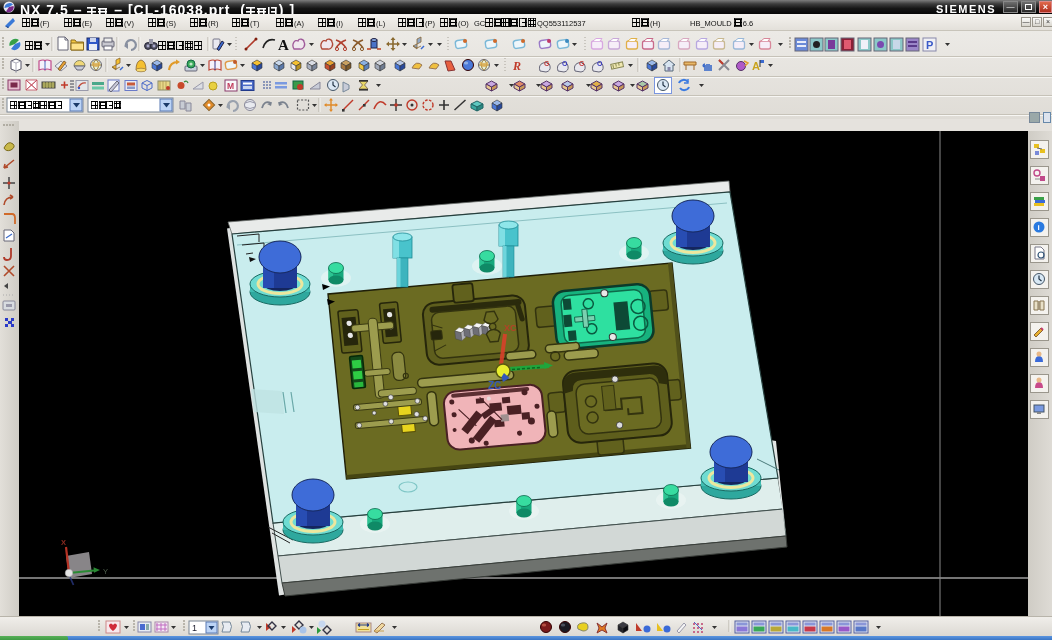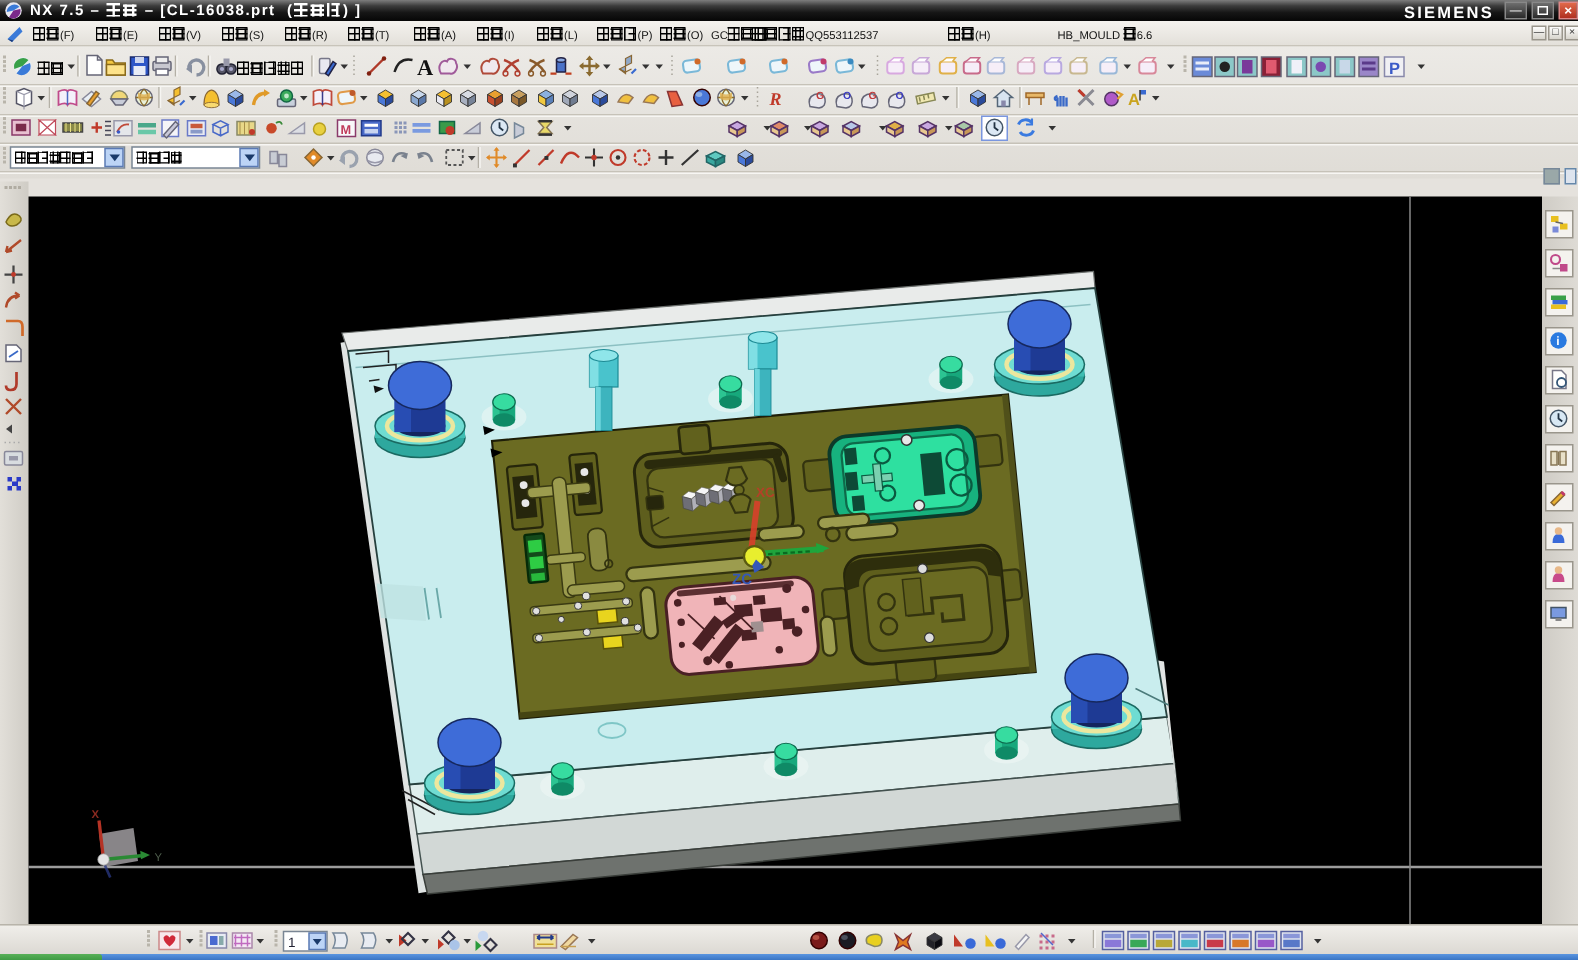--- a/index.html
+++ b/index.html
@@ -21,21 +21,21 @@
 
 .sm .cj{width:7px;height:8px;margin-right:0.5px}
 </style></head><body>
 <div id="root">
 <div class="abs" style="left:0;top:0;width:1052px;height:14px;background:linear-gradient(#7d7d7d,#3c3c3c 28%,#161616 60%,#060606)">
 <svg class="abs" style="left:3px;top:1px" width="12" height="12">
         <circle cx="6" cy="6" r="5.5" fill="#e8e8f0"></circle>
         <path d="M1.5 7 A5 5 0 0 1 10 3.5 L6 6Z" fill="#3a7ad8"></path>
         <path d="M10.5 5 A5 5 0 0 1 3 10.5 L6 6Z" fill="#7a2a8a"></path>
       </svg>
-<div class="abs wt" style="left:20px;top:2px;height:11px;color:#fff;font-weight:bold;font-size:10px;letter-spacing:1px;white-space:nowrap">NX&nbsp;7.5&nbsp;–&nbsp;<i class="cj c1"></i><i class="cj c2"></i>&nbsp;–&nbsp;[CL-16038.prt&nbsp;&nbsp;(<i class="cj c1"></i><i class="cj c2"></i><i class="cj c3"></i>)&nbsp;]</div>
+<div class="abs wt" style="left:20px;top:2px;height:11px;color:#fff;font-weight:bold;font-size:14px;letter-spacing:1px;white-space:nowrap">NX&nbsp;7.5&nbsp;–&nbsp;<i class="cj c1"></i><i class="cj c2"></i>&nbsp;–&nbsp;[CL-16038.prt&nbsp;&nbsp;(<i class="cj c1"></i><i class="cj c2"></i><i class="cj c3"></i>)&nbsp;]</div>
 <div class="abs" style="left:936px;top:3px;color:#fff;font-weight:bold;font-size:11px;letter-spacing:1.5px">SIEMENS</div>
 <div class="abs" style="left:1003px;top:1px;width:15px;height:12px;background:linear-gradient(#6e6e6e,#2a2a2a);border:1px solid #888;color:#fff;font-size:8px;text-align:center;line-height:9px">—</div>
 <div class="abs" style="left:1021px;top:1px;width:15px;height:12px;background:linear-gradient(#6e6e6e,#2a2a2a);border:1px solid #888">
         <span style="position:absolute;left:3px;top:2px;width:7px;height:6px;border:1px solid #fff"></span>
       </div>
 <div class="abs" style="left:1039px;top:1px;width:13px;height:12px;background:linear-gradient(#e0694a,#b03020);border:1px solid #d88;color:#fff;font-size:9px;font-weight:bold;text-align:center;line-height:11px">×</div>
 </div>
 <div class="abs dk" style="left:0;top:14px;width:1052px;height:17px;background:linear-gradient(#f4f2ee,#e3e0da);border-bottom:1px solid #c8c4ba">
 <svg class="abs" style="left:3px;top:2px" width="13" height="13">
         <path d="M2 10 L10 2 L12 5 L5 12 Z" fill="#3a7ad8"></path>
@@ -48,21 +48,21 @@
 <div class="abs mtxt" style="left:190px;top:4px;white-space:nowrap"><i class="cj c1"></i><i class="cj c2"></i>(R)</div>
 <div class="abs mtxt" style="left:232px;top:4px;white-space:nowrap"><i class="cj c1"></i><i class="cj c2"></i>(T)</div>
 <div class="abs mtxt" style="left:276px;top:4px;white-space:nowrap"><i class="cj c1"></i><i class="cj c2"></i>(A)</div>
 <div class="abs mtxt" style="left:318px;top:4px;white-space:nowrap"><i class="cj c1"></i><i class="cj c2"></i>(I)</div>
 <div class="abs mtxt" style="left:358px;top:4px;white-space:nowrap"><i class="cj c1"></i><i class="cj c2"></i>(L)</div>
 <div class="abs mtxt" style="left:398px;top:4px;white-space:nowrap"><i class="cj c1"></i><i class="cj c2"></i><i class="cj c3"></i>(P)</div>
 <div class="abs mtxt" style="left:440px;top:4px;white-space:nowrap"><i class="cj c1"></i><i class="cj c2"></i>(O)</div>
 <div class="abs mtxt" style="left:474px;top:4px;white-space:nowrap">GC<i class="cj c1"></i><i class="cj c2"></i><i class="cj c3"></i></div>
 <div class="abs mtxt" style="left:501px;top:4px;white-space:nowrap"><i class="cj c1"></i><i class="cj c2"></i><i class="cj c3"></i><i class="cj c4"></i>QQ553112537</div>
 <div class="abs mtxt" style="left:632px;top:4px;white-space:nowrap"><i class="cj c1"></i><i class="cj c2"></i>(H)</div>
-<div class="abs mtxt" style="left:705px;top:4px;white-space:nowrap">HB_MOULD&nbsp;<i class="cj c2"></i>6.6</div>
+<div class="abs mtxt" style="left:690px;top:4px;white-space:nowrap">HB_MOULD&nbsp;<i class="cj c2"></i>6.6</div>
 <div class="abs" style="left:1021px;top:3px;width:10px;height:10px;background:linear-gradient(#fdfdfc,#d8d5cd);border:1px solid #9a968c;font-size:7px;text-align:center;line-height:8px;color:#333">—</div>
 <div class="abs" style="left:1032px;top:3px;width:10px;height:10px;background:linear-gradient(#fdfdfc,#d8d5cd);border:1px solid #9a968c;font-size:7px;text-align:center;line-height:8px;color:#333">□</div>
 <div class="abs" style="left:1043px;top:3px;width:10px;height:10px;background:linear-gradient(#fdfdfc,#d8d5cd);border:1px solid #9a968c;font-size:7px;text-align:center;line-height:8px;color:#333">×</div>
 </div>
 <div class="abs" style="left:0;top:31px;width:1052px;height:88px;background:linear-gradient(#eceae6,#dfdcd6)"></div>
 <div class="abs" style="left:0;top:55.5px;width:1052px;height:1px;background:#c6c2b8"></div>
 <div class="abs" style="left:0;top:56.5px;width:1052px;height:1px;background:#f7f6f3"></div>
 <div class="abs" style="left:0;top:75.5px;width:1052px;height:1px;background:#c6c2b8"></div>
 <div class="abs" style="left:0;top:76.5px;width:1052px;height:1px;background:#f7f6f3"></div>
 <div class="abs" style="left:0;top:94.5px;width:1052px;height:1px;background:#c6c2b8"></div>

